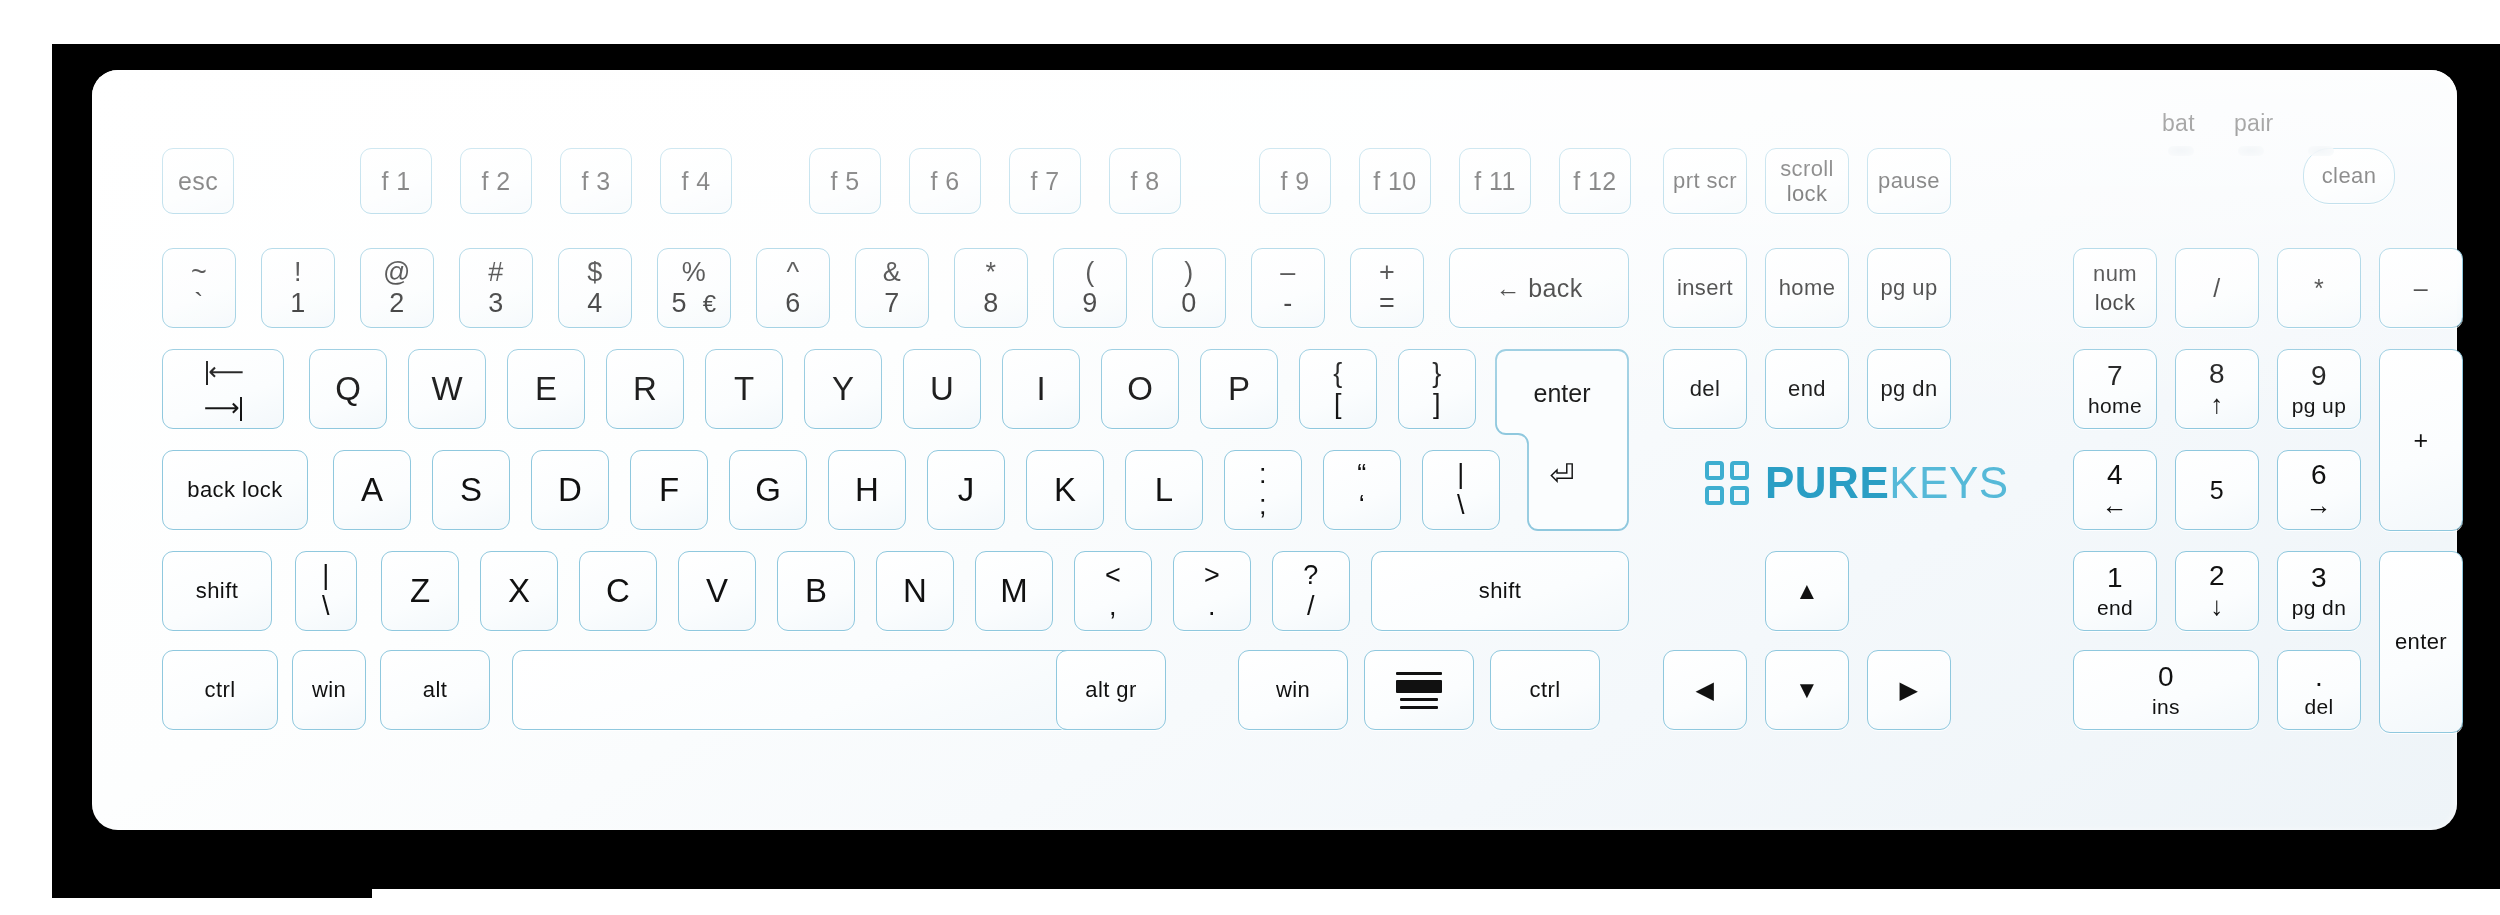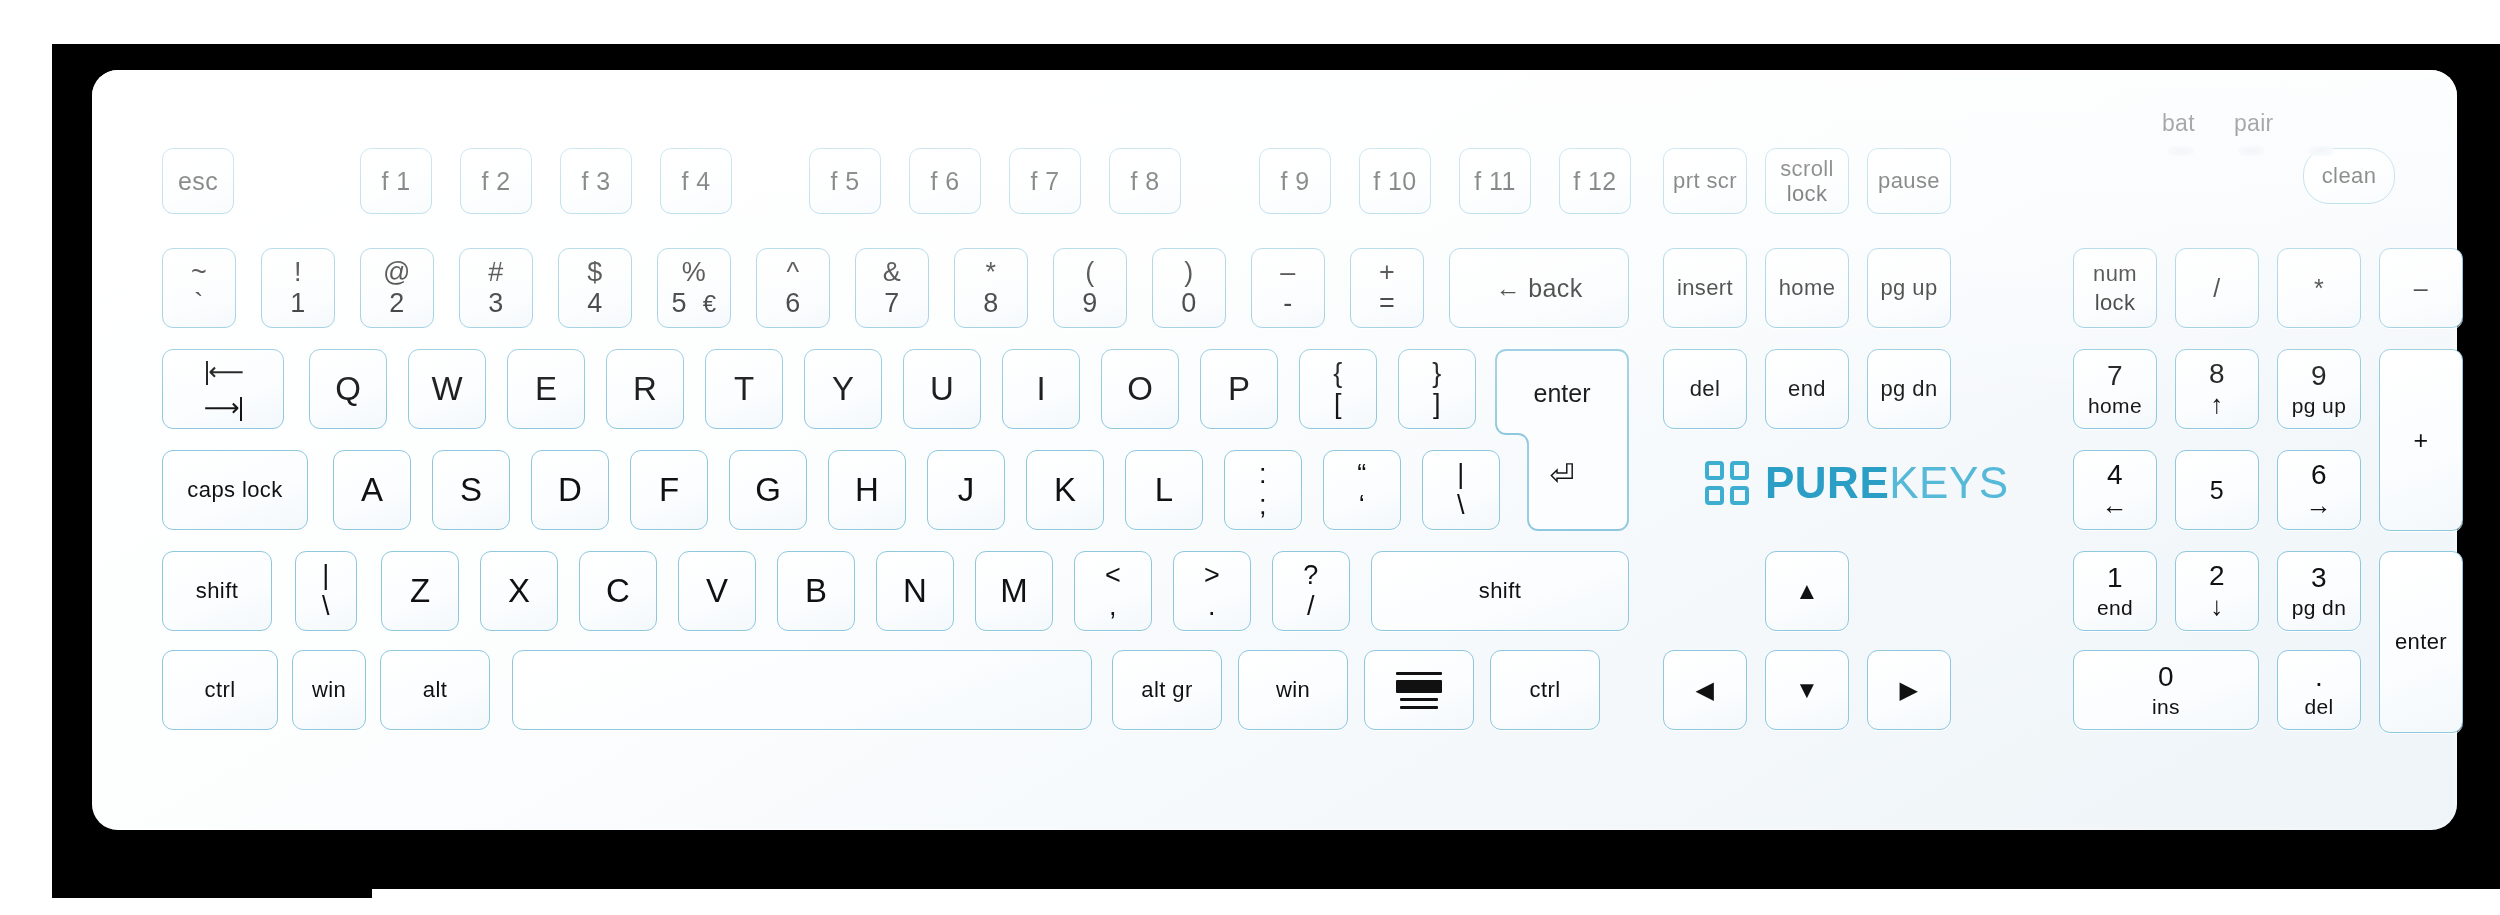--- a/index.html
+++ b/index.html
@@ -360,21 +360,21 @@
   </div>
   <div class="key np two" style="left:2185px; top:279px; width:84px; height:80px;">
     <span class="top">9</span>
     <span class="bot">pg up</span>
   </div>
   <div class="key" style="left:2287px; top:279px; width:84px; height:182px;">
     <span>+</span>
   </div>
 
   <div class="key small" style="left:70px; top:380px; width:146px; height:80px;">
-    <span>caps lock</span>
+    <span>back lock</span>
   </div>
   <div class="key letter" style="left:241px; top:380px; width:78px; height:80px;">
     <span>A</span>
   </div>
   <div class="key letter" style="left:340px; top:380px; width:78px; height:80px;">
     <span>S</span>
   </div>
   <div class="key letter" style="left:439px; top:380px; width:78px; height:80px;">
     <span>D</span>
   </div>
@@ -502,21 +502,21 @@
   </div>
   <div class="key small" style="left:200px; top:580px; width:74px; height:80px;">
     <span>win</span>
   </div>
   <div class="key small" style="left:288px; top:580px; width:110px; height:80px;">
     <span>alt</span>
   </div>
   <div class="key" style="left:420px; top:580px; width:580px; height:80px;">
     <span></span>
   </div>
-  <div class="key small" style="left:1020px; top:580px; width:110px; height:80px;">
+  <div class="key small" style="left:964px; top:580px; width:110px; height:80px;">
     <span>alt gr</span>
   </div>
   <div class="key small" style="left:1146px; top:580px; width:110px; height:80px;">
     <span>win</span>
   </div>
   <div class="key" style="left:1272px; top:580px; width:110px; height:80px;">
     <span class="menu-icon">
       <i></i>
         <i></i>
         <i></i>

